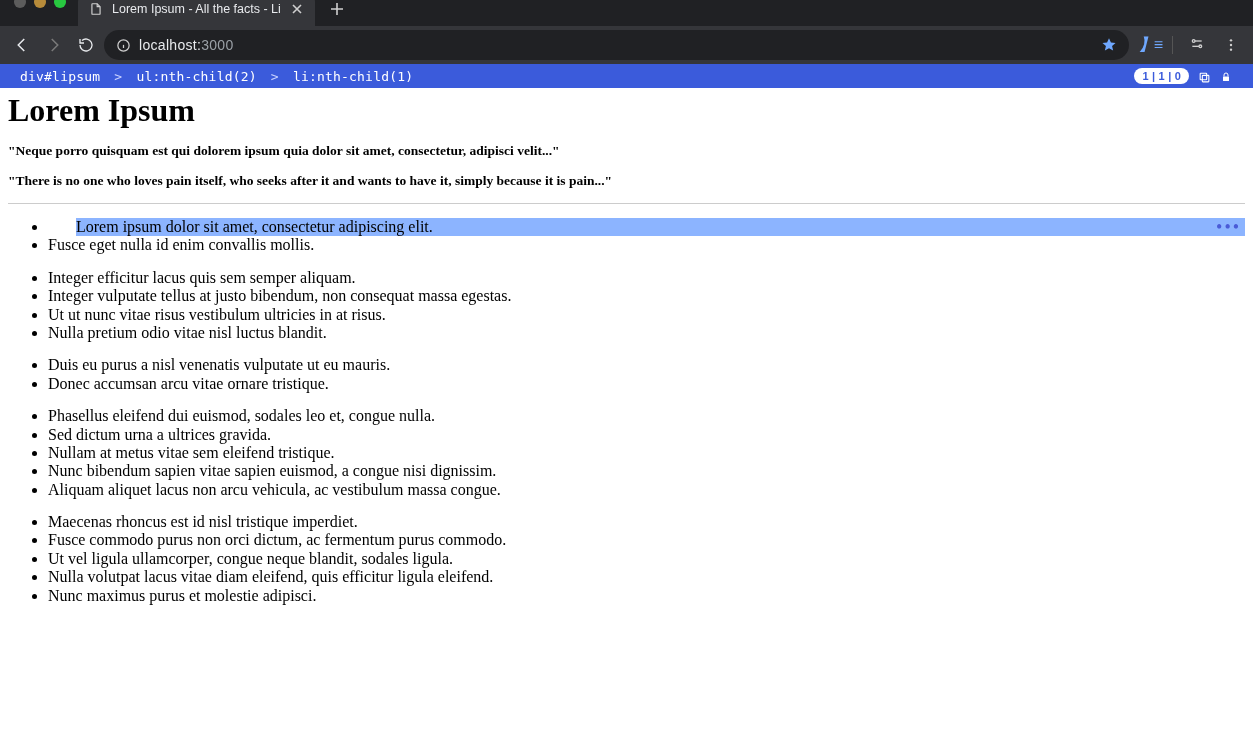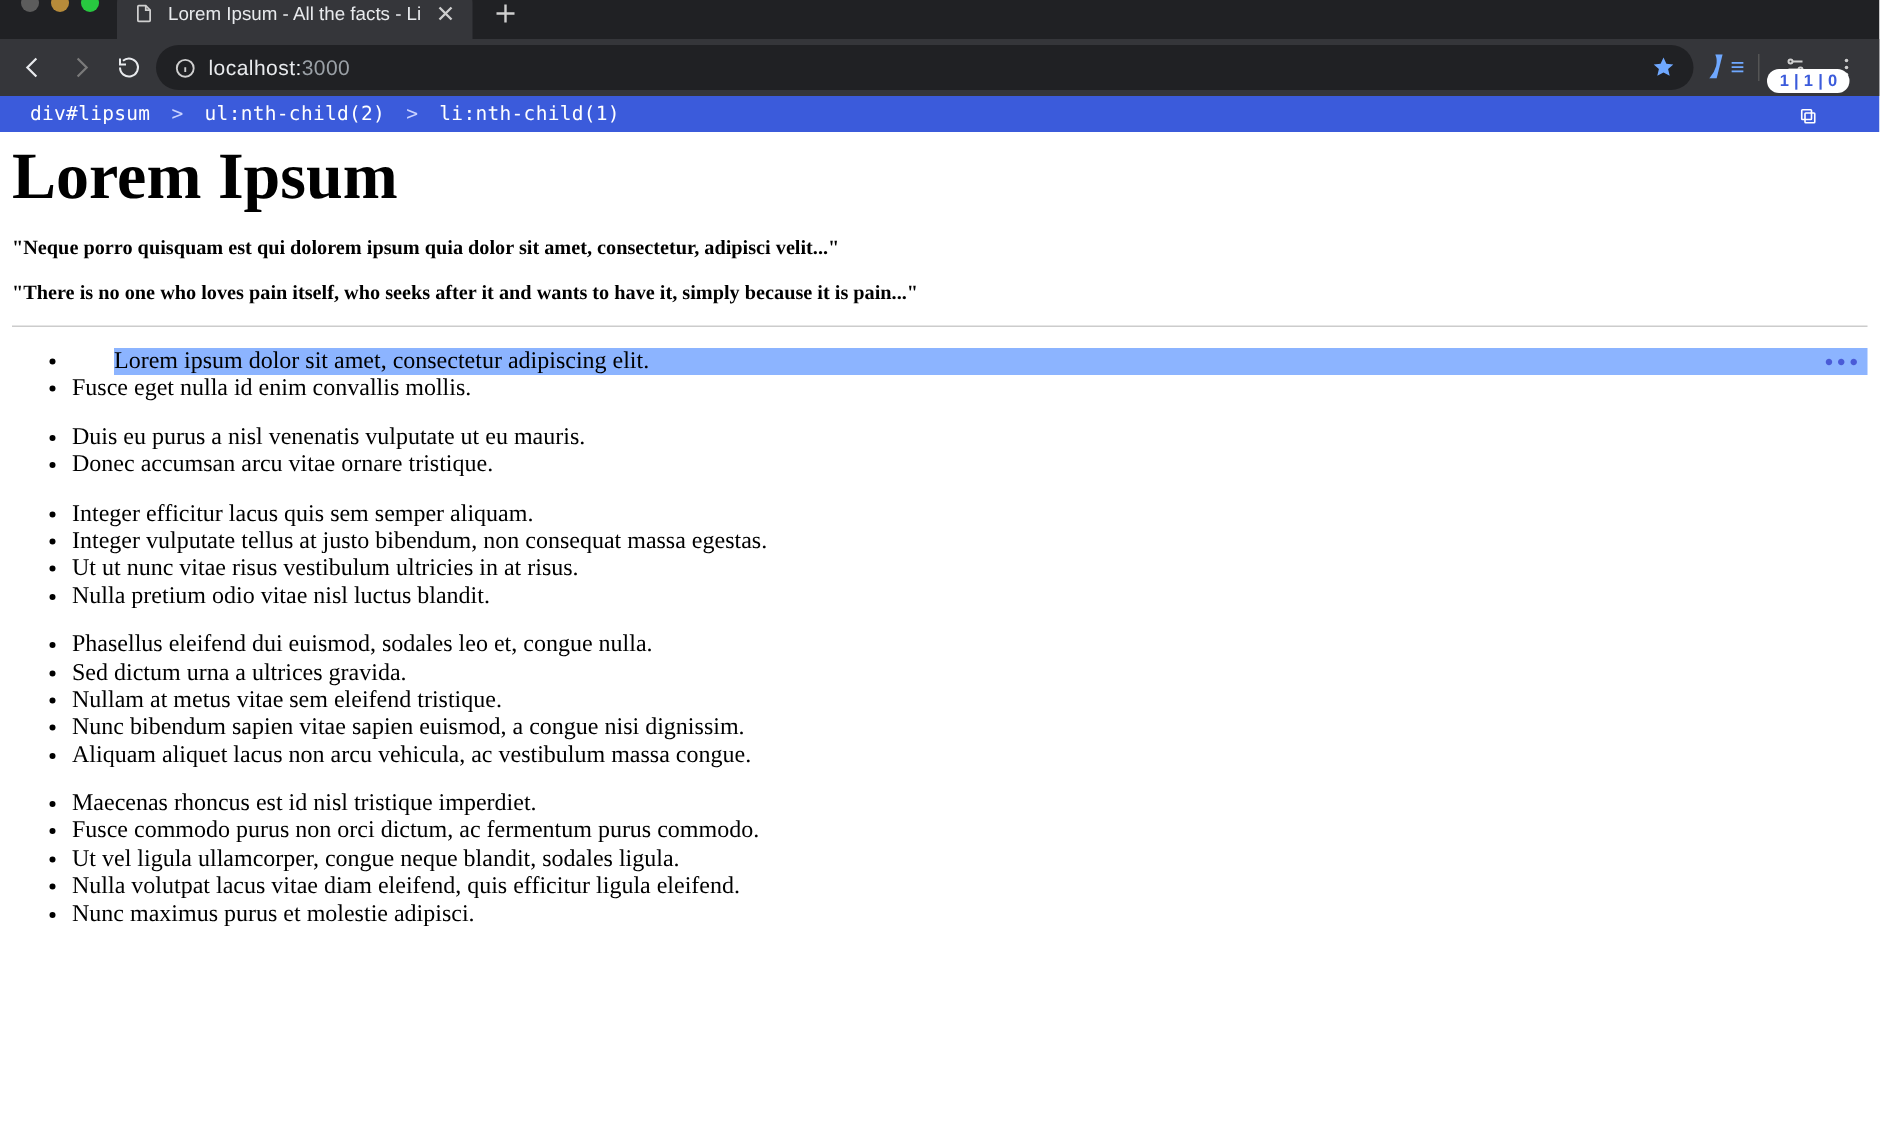--- a/index.html
+++ b/index.html
@@ -42,31 +42,31 @@
   .right-icons .sep { width:1px; height:18px; background:#555; margin:0 4px; }
   .vf { color:#6fa8ff; font-weight:bold; font-size:16px; font-style:italic; letter-spacing:-1px; }
 
   
   .crumbbar {
     display:flex; align-items:center; justify-content:space-between;
     background:#3b5bdb; color:#fff; height:24px; padding:0 20px;
     font-family: Menlo, Consolas, monospace; font-size:13px; letter-spacing:.2px;
   }
   .crumbbar .path span.sep { color:#c9d2ff; margin:0 6px; }
-  .crumbbar .right { display:flex; align-items:center; gap:8px;flex-direction:column; }
+  .crumbbar .right { display:flex; align-items:flex-end; gap:8px; }
   .pill {
     background:#fff; color:#3b5bdb; border-radius:10px; padding:0 8px; height:16px;
     display:flex; align-items:center; font-size:11px; font-weight:600;
     font-family: Arial, Helvetica, sans-serif;
   }
   .tiny-ico { width:14px; height:14px; display:flex; align-items:center; justify-content:center; color:#fff; }
 
   
   .page { padding:2px 8px 8px 8px; font-family: "Times New Roman", Times, serif; color:#000; }
-  .page h1 { font-size:44px; margin:2px 0 14px 0; }
+  .page h1 { font-size:32px; margin:2px 0 14px 0; }
   .page h5 { font-size:13.5px; margin:0 0 14px 0; font-weight:bold;}
   .page hr { border:none; border-top:1px solid #ccc; margin:6px 0 6px 0; }
   .page ul { margin:14px 0; padding-left:40px; }
   .page li { font-size:16px; line-height:1.15; }
 
   .selwrap { position:relative;padding-left:28px; }
   .highlight { background:#8cb4ff; display:block; }
   .ell {
     position:absolute; right:4px; top:0; color:#4a5bd7; font-size:18px;
     letter-spacing:2px; line-height:18px;
@@ -196,29 +196,29 @@
 
   <ul>
     <li class="selwrap">
       <span class="highlight">Lorem ipsum dolor sit amet, consectetur adipiscing elit.</span>
       <span class="ell">•••</span>
     </li>
     <li>Fusce eget nulla id enim convallis mollis.</li>
   </ul>
 
   <ul>
-    <li>Duis eu purus a nisl venenatis vulputate ut eu mauris.</li>
-    <li>Donec accumsan arcu vitae ornare tristique.</li>
-  </ul>
-
-  <ul>
     <li>Integer efficitur lacus quis sem semper aliquam.</li>
     <li>Integer vulputate tellus at justo bibendum, non consequat massa egestas.</li>
     <li>Ut ut nunc vitae risus vestibulum ultricies in at risus.</li>
     <li>Nulla pretium odio vitae nisl luctus blandit.</li>
+  </ul>
+
+  <ul>
+    <li>Duis eu purus a nisl venenatis vulputate ut eu mauris.</li>
+    <li>Donec accumsan arcu vitae ornare tristique.</li>
   </ul>
 
   <ul>
     <li>Phasellus eleifend dui euismod, sodales leo et, congue nulla.</li>
     <li>Sed dictum urna a ultrices gravida.</li>
     <li>Nullam at metus vitae sem eleifend tristique.</li>
     <li>Nunc bibendum sapien vitae sapien euismod, a congue nisi dignissim.</li>
     <li>Aliquam aliquet lacus non arcu vehicula, ac vestibulum massa congue.</li>
   </ul>
 

